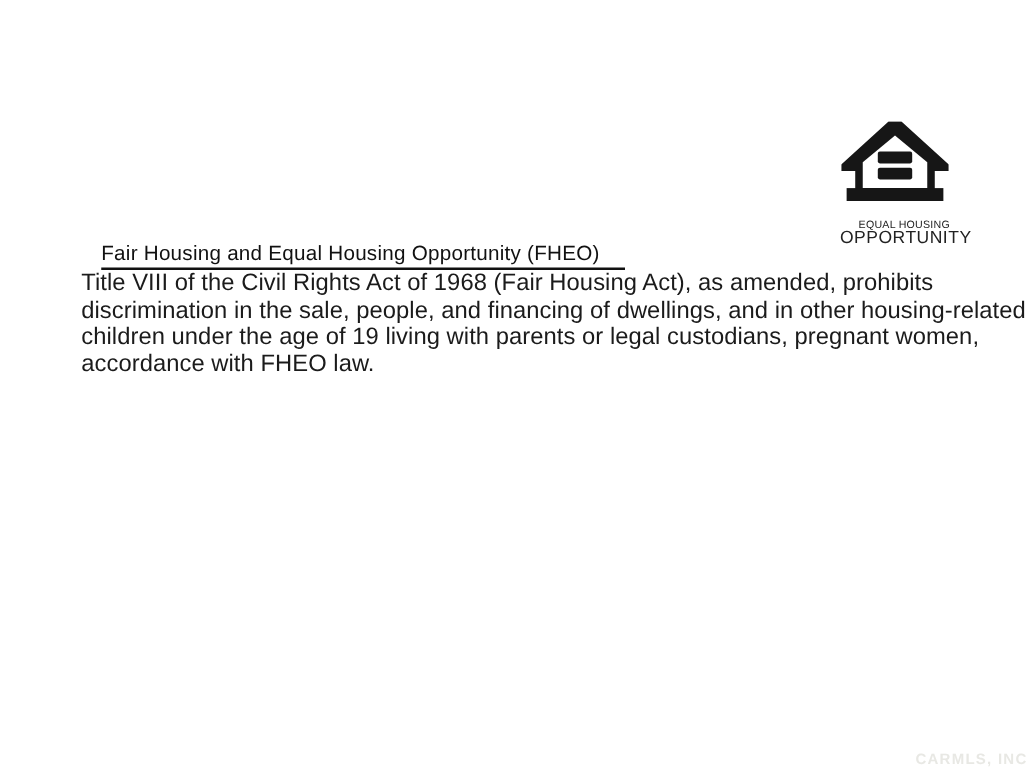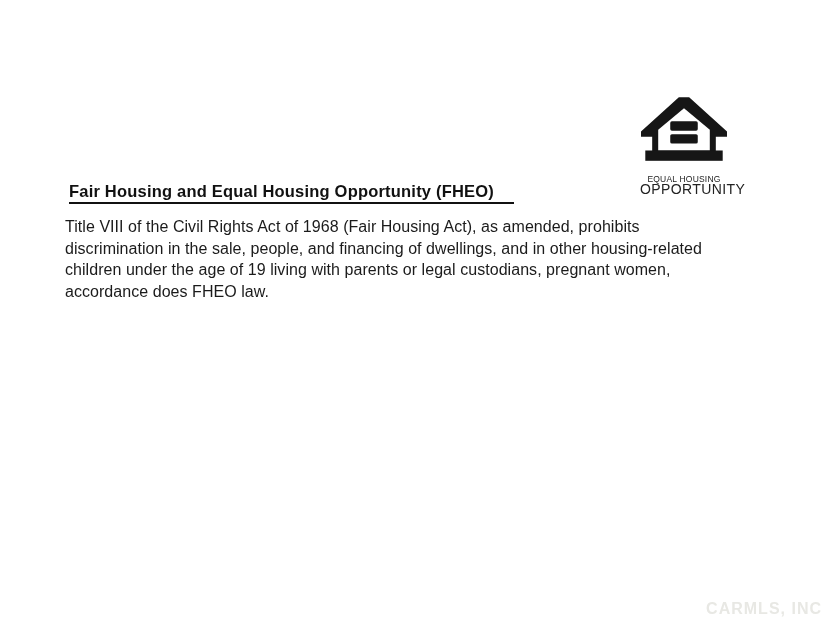--- a/index.html
+++ b/index.html
@@ -12,24 +12,24 @@
     position: relative;
     width: 825px;
     height: 618px;
     background: #ffffff;
     overflow: hidden;
   }
 
   
   .eho-logo {
     position: absolute;
-    left: 640px;
+    left: 672px;
     top: 97px;
     width: 88px;
-    text-align: center;
+    text-align: right;
     color: #1c1c1c;
   }
   .eho-logo svg {
     display: block;
     width: 86px;
     height: 76px;
     margin: 0 auto;
   }
   .eho-caption-1 {
     font-size: 8.5px;
@@ -45,55 +45,55 @@
     letter-spacing: 0.4px;
     white-space: nowrap;
     color: #222222;
   }
 
   
   .heading {
     position: absolute;
     left: 65px;
     top: 178px;
-    margin: 4px;
+    margin: 16px;
     font-size: 16.5px;
-    font-weight: bold;
+    font-weight: normal;
     letter-spacing: 0.2px;
     color: #111111;
     white-space: nowrap;
   }
   .heading .underline {
     border-bottom: 2px solid #111111;
     padding-bottom: 1px;
     padding-right: 20px;
     display: inline-block;
   }
 
   
   .body-text {
     position: absolute;
     left: 65px;
     top: 216px;
     width: 740px;
-    font-size: 16px;
+    font-size: 19px;
     line-height: 21.5px;
     letter-spacing: 0.05px;
     color: #1b1b1b;
   }
   .body-text .line {
     white-space: nowrap;
   }
 
   
   .watermark {
     position: absolute;
     right: 3px;
     top: 600px;
-    font-size: 16px;
+    font-size: 12px;
     font-weight: bold;
     letter-spacing: 1px;
     color: #e8e8e4;
     white-space: nowrap;
   }
 </style>
 </head>
 <body>
 
 <div class="page">
@@ -115,18 +115,18 @@
   </div>
 
   <h1 class="heading">
     <span class="underline">Fair Housing and Equal Housing Opportunity (FHEO)</span>
   </h1>
 
   <div class="body-text">
     <div class="line">Title VIII of the Civil Rights Act of 1968 (Fair Housing Act), as amended, prohibits</div>
     <div class="line">discrimination in the sale, people, and financing of dwellings, and in other housing-related</div>
     <div class="line">children under the age of 19 living with parents or legal custodians, pregnant women,</div>
-    <div class="line">accordance does FHEO law.</div>
+    <div class="line">accordance with FHEO law.</div>
   </div>
 
   <div class="watermark">CARMLS, INC</div>
 
 </div>
 
 </body></html>

